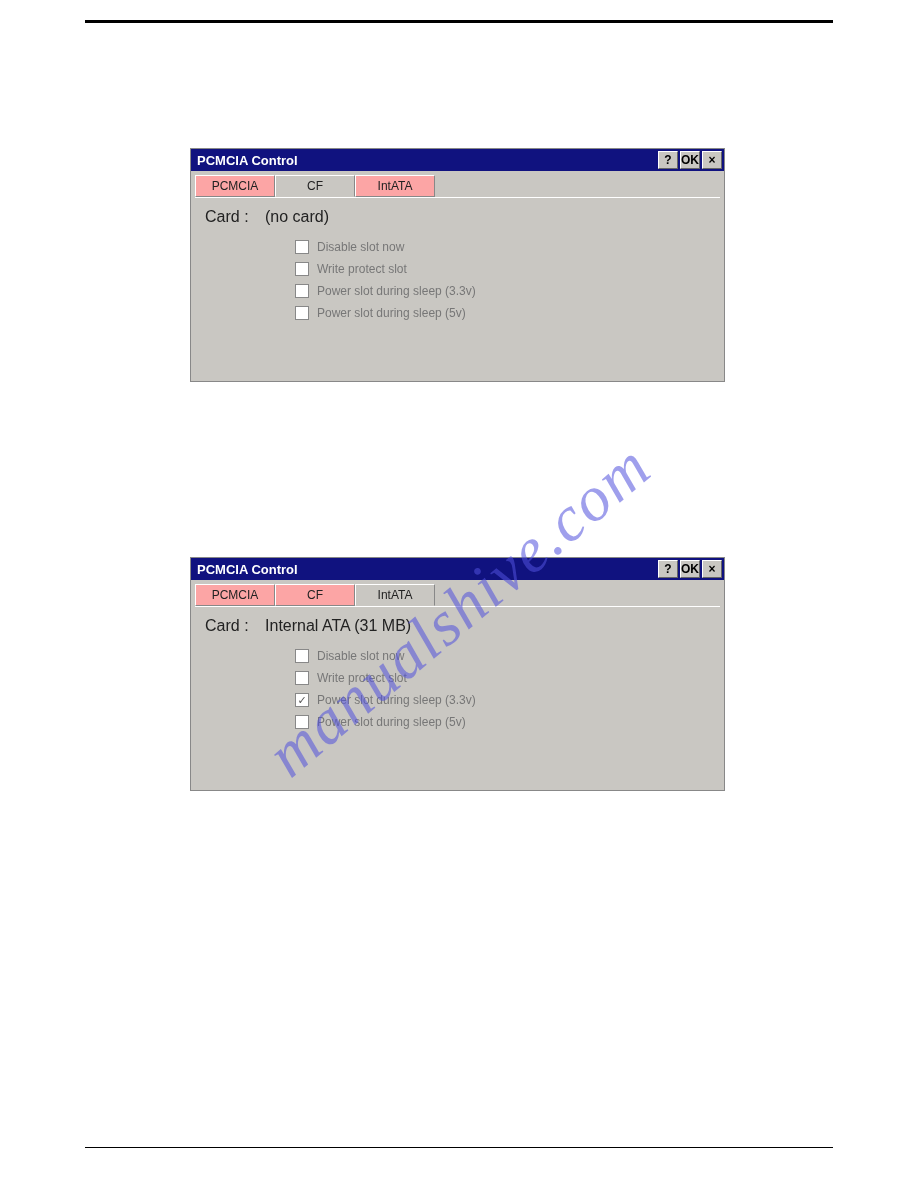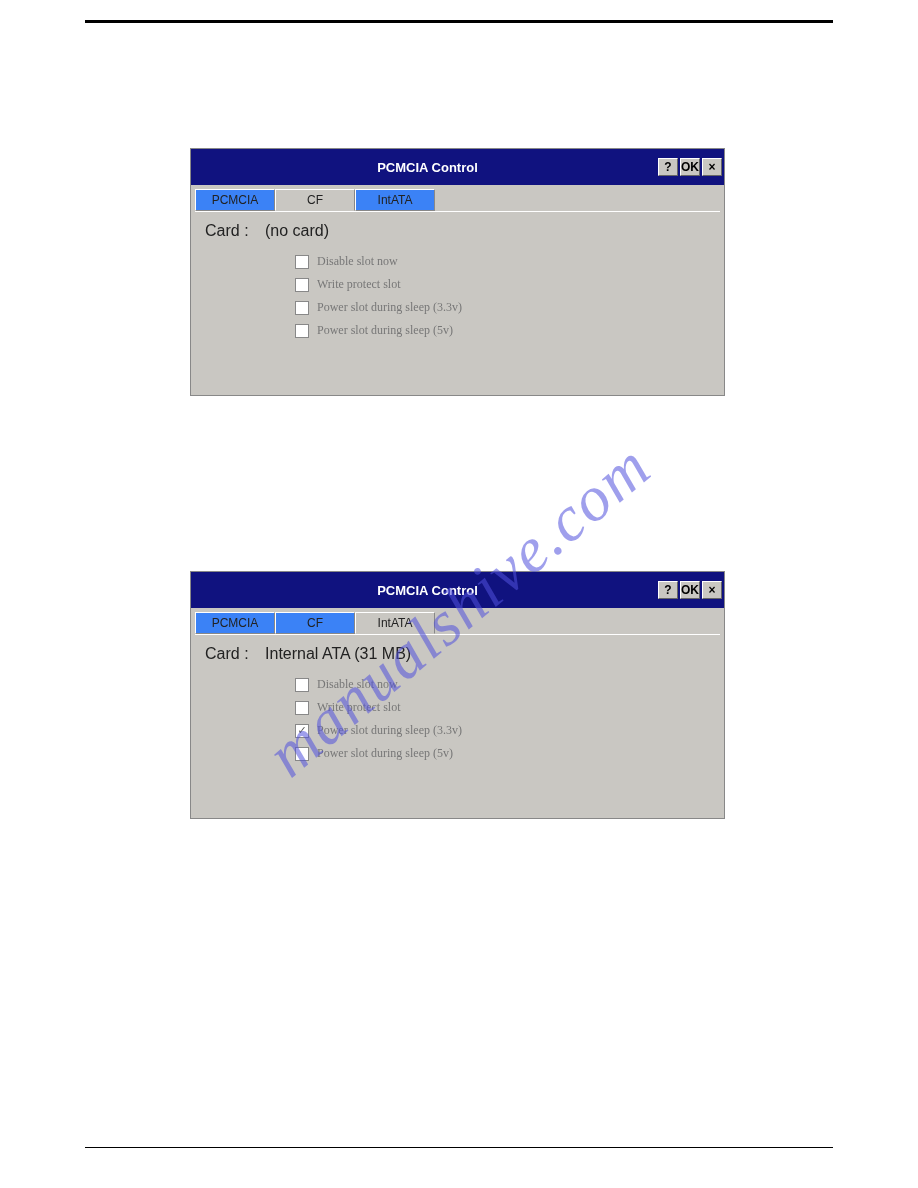--- a/index.html
+++ b/index.html
@@ -34,27 +34,26 @@
     width: 535px;
     margin-left: 190px;
     border: 1px solid #888;
     background: #c9c7c2;
   }
   .window-1 { margin-top: 125px; }
   .window-2 { margin-top: 175px; }
   .titlebar {
     background: #10127f;
     color: #fff;
-    height: 36px;
+    height: 22px;
     display: flex;
     align-items: center;
     padding: 0 2px 0 6px;
     font-weight: bold;
     font-size: 13px;
-    text-align: center;
   }
   .titlebar-text { flex: 1; }
   .titlebar-btns { display: flex; gap: 2px; }
   .tbtn {
     width: 20px;
     height: 18px;
     background: #c9c7c2;
     border: 1px solid #666;
     border-top-color: #fff;
     border-left-color: #fff;
@@ -68,21 +67,21 @@
     line-height: 1;
   }
   .tabstrip {
     display: flex;
     margin-top: 4px;
     margin-left: 4px;
   }
   .tab {
     width: 80px;
     height: 22px;
-    background: #3b82f6;
+    background: #fca5a5;
     border: 1px solid #888;
     border-top: 1px solid #fff;
     border-left: 1px solid #fff;
     border-bottom: 1px solid #888;
     display: flex;
     align-items: center;
     justify-content: center;
     font-size: 12px;
     color: #222;
     cursor: pointer;
@@ -101,21 +100,21 @@
     padding: 10px 10px 40px 10px;
     background: #c9c7c2;
     min-height: 180px;
   }
   .cardrow {
     font-size: 16px;
     color: #222;
     margin-bottom: 14px;
   }
   .cardrow .lbl { margin-right: 12px; }
-  .opts { margin-left: 90px; font-family: Liberation Serif, serif; }
+  .opts { margin-left: 90px; }
   .opt {
     display: flex;
     align-items: center;
     font-size: 12px;
     color: #777;
     margin-bottom: 8px;
   }
   .opt .cb {
     width: 14px;
     height: 14px;

